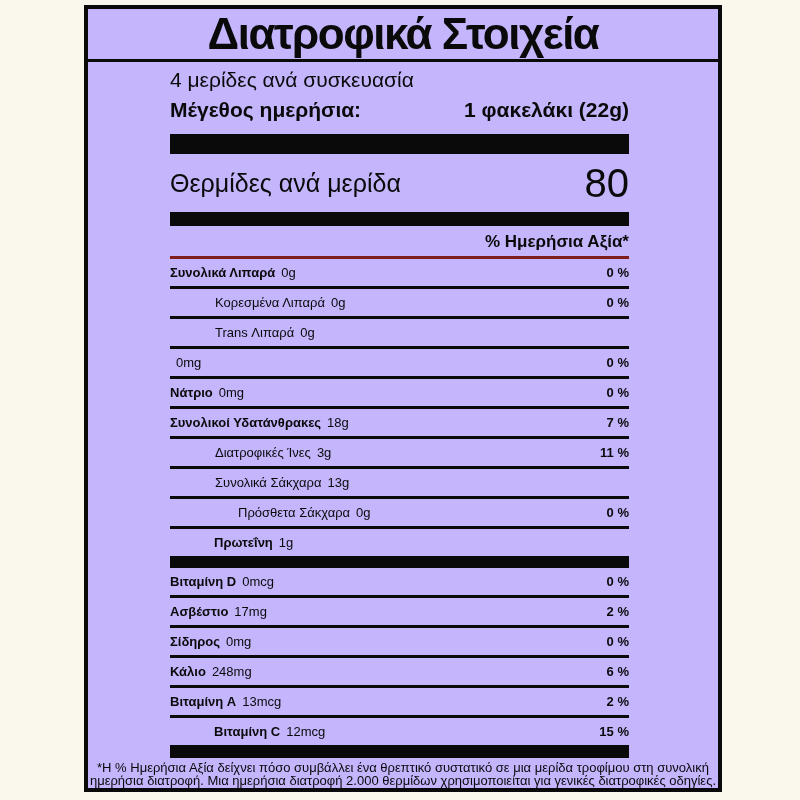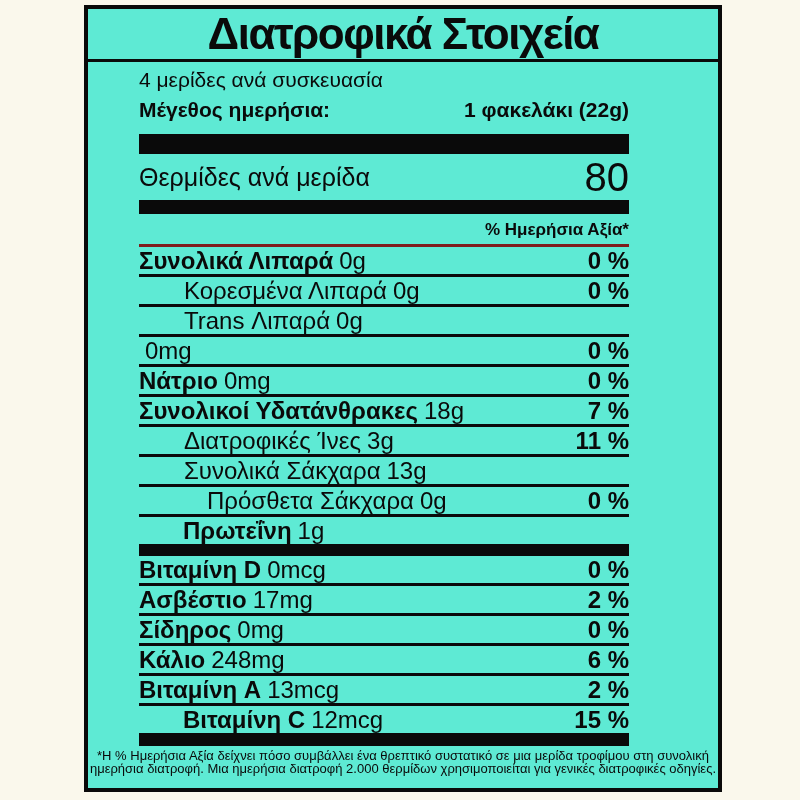--- a/index.html
+++ b/index.html
@@ -5,53 +5,53 @@
   html,body{margin:0;padding:0;}
   body{
     width:800px;height:800px;position:relative;
     background:#faf8ec;
     font-family:"Liberation Sans","DejaVu Sans",sans-serif;
     color:#0a0a0a;
     -webkit-font-smoothing:antialiased;
   }
   .sheet{
     position:absolute;left:84px;top:5px;width:638px;height:787px;
-    box-sizing:border-box;border:4px solid #0a0a0a;background:#5eead4;
+    box-sizing:border-box;border:4px solid #0a0a0a;background:#c4b5fd;
     display:flex;flex-direction:column;
   }
   .title-band{
     box-sizing:border-box;height:53px;border-bottom:3px solid #0a0a0a;
     display:flex;align-items:center;justify-content:center;
   }
   .title-band h1{
     margin:0;font-size:44px;font-weight:bold;letter-spacing:-1.5px;line-height:46px;
     white-space:nowrap;
   }
   .content{
-    box-sizing:border-box;padding:4px 89px 0 51px;flex:0 0 auto;
+    box-sizing:border-box;padding:4px 89px 0 82px;flex:0 0 auto;
   }
   .servings{height:28px;display:flex;align-items:center;font-size:21px;}
   .serving-row{
     height:32px;display:flex;align-items:center;justify-content:space-between;
     font-size:21px;font-weight:bold;
   }
   .bar{background:#0a0a0a;}
   .bar-lg{height:20px;margin-top:8px;}
-  .cal-row{height:46px;display:flex;align-items:center;justify-content:space-between;gap:27px;}
+  .cal-row{height:58px;display:flex;align-items:center;justify-content:space-between;gap:27px;}
   .cal-label{font-size:25px;}
   .cal-val{font-size:40px;font-weight:normal;line-height:1;}
   .bar-md{height:14px;}
   .dv-header{
     box-sizing:content-box;height:30px;border-bottom:3px solid #7f1d1d;
     display:flex;align-items:flex-end;justify-content:flex-end;
     font-size:17px;font-weight:bold;padding-bottom:4px;height:26px;
   }
   .row{
     height:27px;display:flex;align-items:center;
-    border-bottom:3px solid #0a0a0a;font-size:24px;
+    border-bottom:3px solid #0a0a0a;font-size:13px;
   }
   .row.last{border-bottom:none;margin-left:44px;}
   .row .nm{font-weight:bold;white-space:nowrap;}
   .row.plain .nm{font-weight:normal;}
   .row .amt{margin-left:6px;white-space:nowrap;}
   .row .dv{margin-left:auto;font-weight:bold;white-space:nowrap;}
   .ind1{padding-left:45px;}
   .ind2{padding-left:68px;}
   .bar-sm{height:12px;}
   .bar-sm2{height:13px;}

